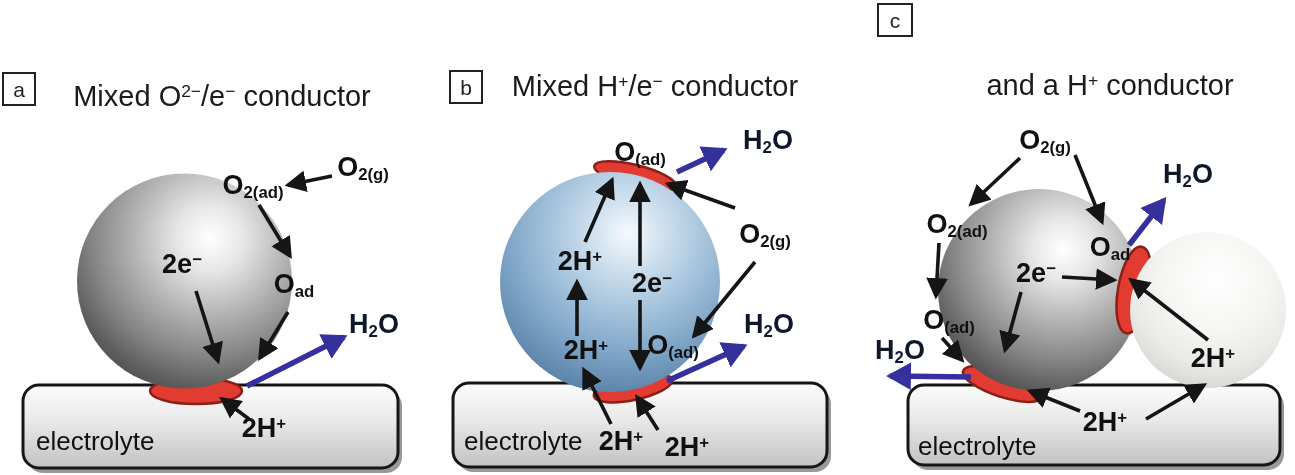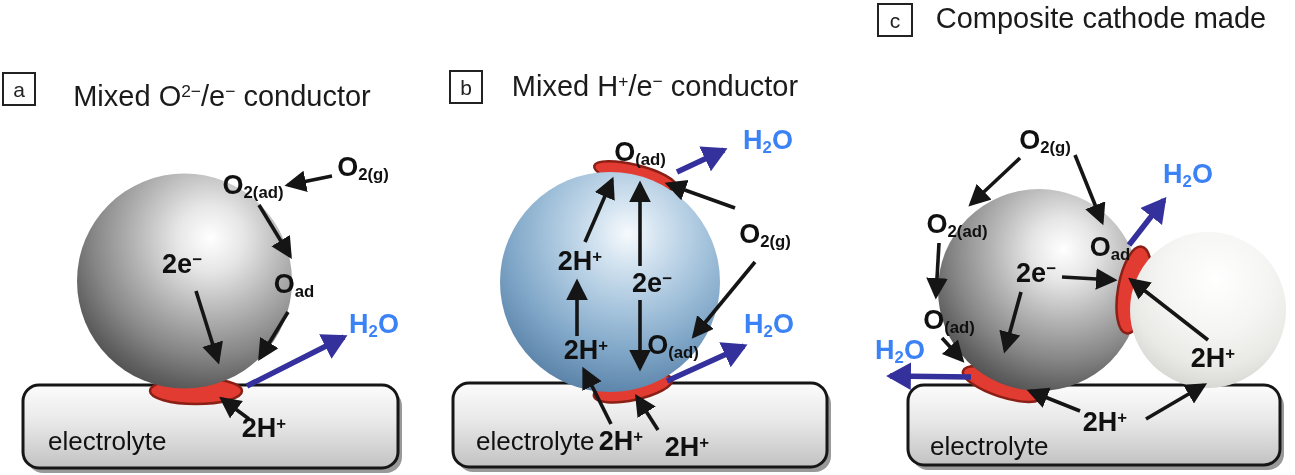--- a/index.html
+++ b/index.html
@@ -3,23 +3,23 @@
 <meta charset="utf-8">
 <style>
   html,body{margin:0;padding:0;background:#fff;}
   .stage{position:relative;width:1295px;height:475px;background:#ffffff;
          font-family:"Liberation Sans",sans-serif;overflow:hidden;}
   svg.layer{position:absolute;left:0;top:0;}
   .lbl{position:absolute;transform:translate(-50%,-50%);font-weight:bold;
        font-size:27px;color:#101010;white-space:nowrap;line-height:1;}
   .lbl sub{font-size:62%;font-weight:bold;vertical-align:-0.22em;}
   .lbl sup{font-size:62%;font-weight:bold;vertical-align:0.45em;}
-  .blue{color:#3b82f6;}
+  .blue{color:#0f172a;}
   .plain{position:absolute;transform:translate(0,-50%);font-size:26px;
-         color:#111;white-space:nowrap;line-height:1;margin-left:12px;}
+         color:#111;white-space:nowrap;line-height:1;}
   .title{position:absolute;transform:translate(-50%,-50%);font-size:29px;
          color:#1b1b1b;white-space:nowrap;line-height:1;}
   .title sup{font-size:60%;vertical-align:0.5em;}
   .badge{position:absolute;border:2px solid #222;color:#222;background:#fff;
          display:flex;align-items:center;justify-content:center;
          font-size:21px;line-height:1;}
 </style>
 </head>
 <body>
 
@@ -114,21 +114,21 @@
     </g>
   </svg>
 
   <div class="badge" style="left:2px;top:72px;width:30px;height:30px;">a</div>
   <div class="title" style="left:222px;top:96px;"><span>Mixed O</span><sup>2−</sup><span>/e</span><sup>−</sup><span> conductor</span></div>
 
   <div class="badge" style="left:449px;top:70px;width:30px;height:30px;">b</div>
   <div class="title" style="left:655px;top:86px;"><span>Mixed H</span><sup>+</sup><span>/e</span><sup>−</sup><span> conductor</span></div>
 
   <div class="badge" style="left:877px;top:3px;width:32px;height:30px;">c</div>
-  <div class="title" style="left:1101px;top:18px;"><span>Composite cathode made</span></div>
+  <div class="title" style="left:1110px;top:85px;"><span>and a H</span><sup>+</sup><span> conductor</span></div>
 
   <div class="lbl" style="left:253px;top:187px;"><span>O</span><sub>2(ad)</sub></div>
   <div class="lbl" style="left:363px;top:169px;"><span>O</span><sub>2(g)</sub></div>
   <div class="lbl" style="left:182px;top:264px;"><span>2e</span><sup>−</sup></div>
   <div class="lbl" style="left:294px;top:286px;"><span>O</span><sub>ad</sub></div>
   <div class="lbl blue" style="left:374px;top:326px;"><span>H</span><sub>2</sub><span>O</span></div>
   <div class="lbl" style="left:264px;top:428px;"><span>2H</span><sup>+</sup></div>
   <div class="plain" style="left:36px;top:441px;"><span>electrolyte</span></div>
 
   <div class="lbl" style="left:640px;top:154px;"><span>O</span><sub>(ad)</sub></div>

